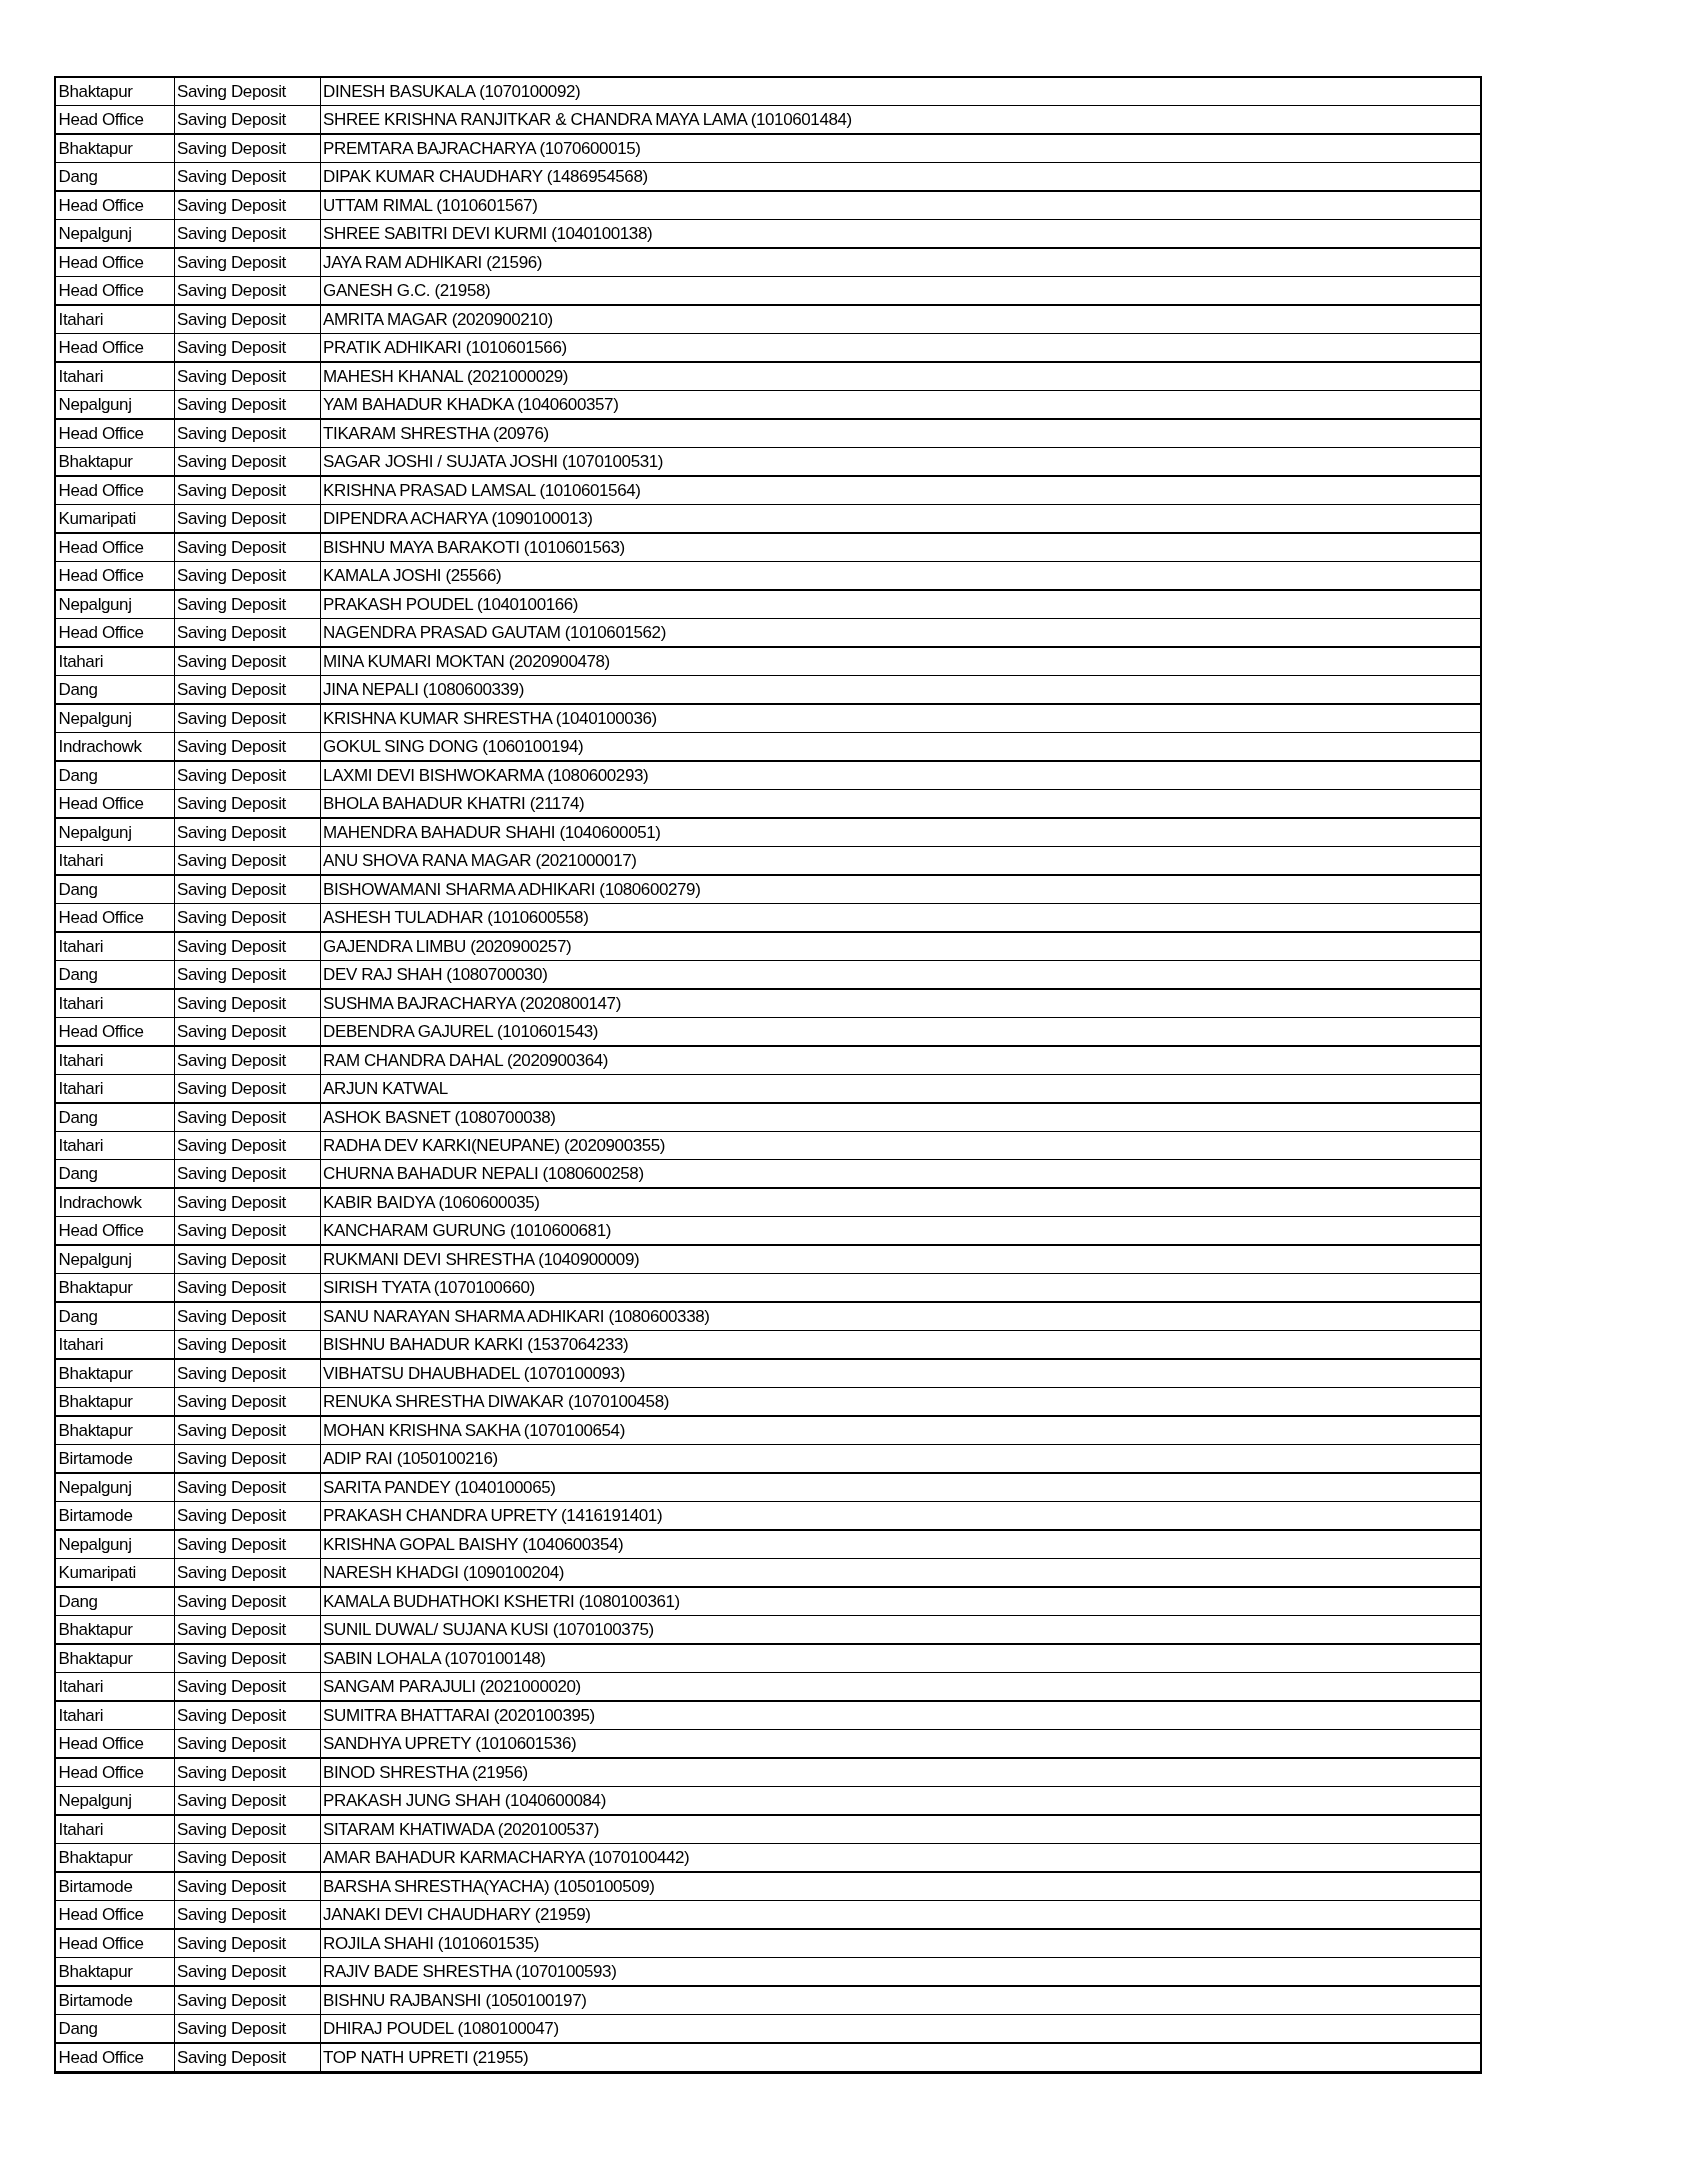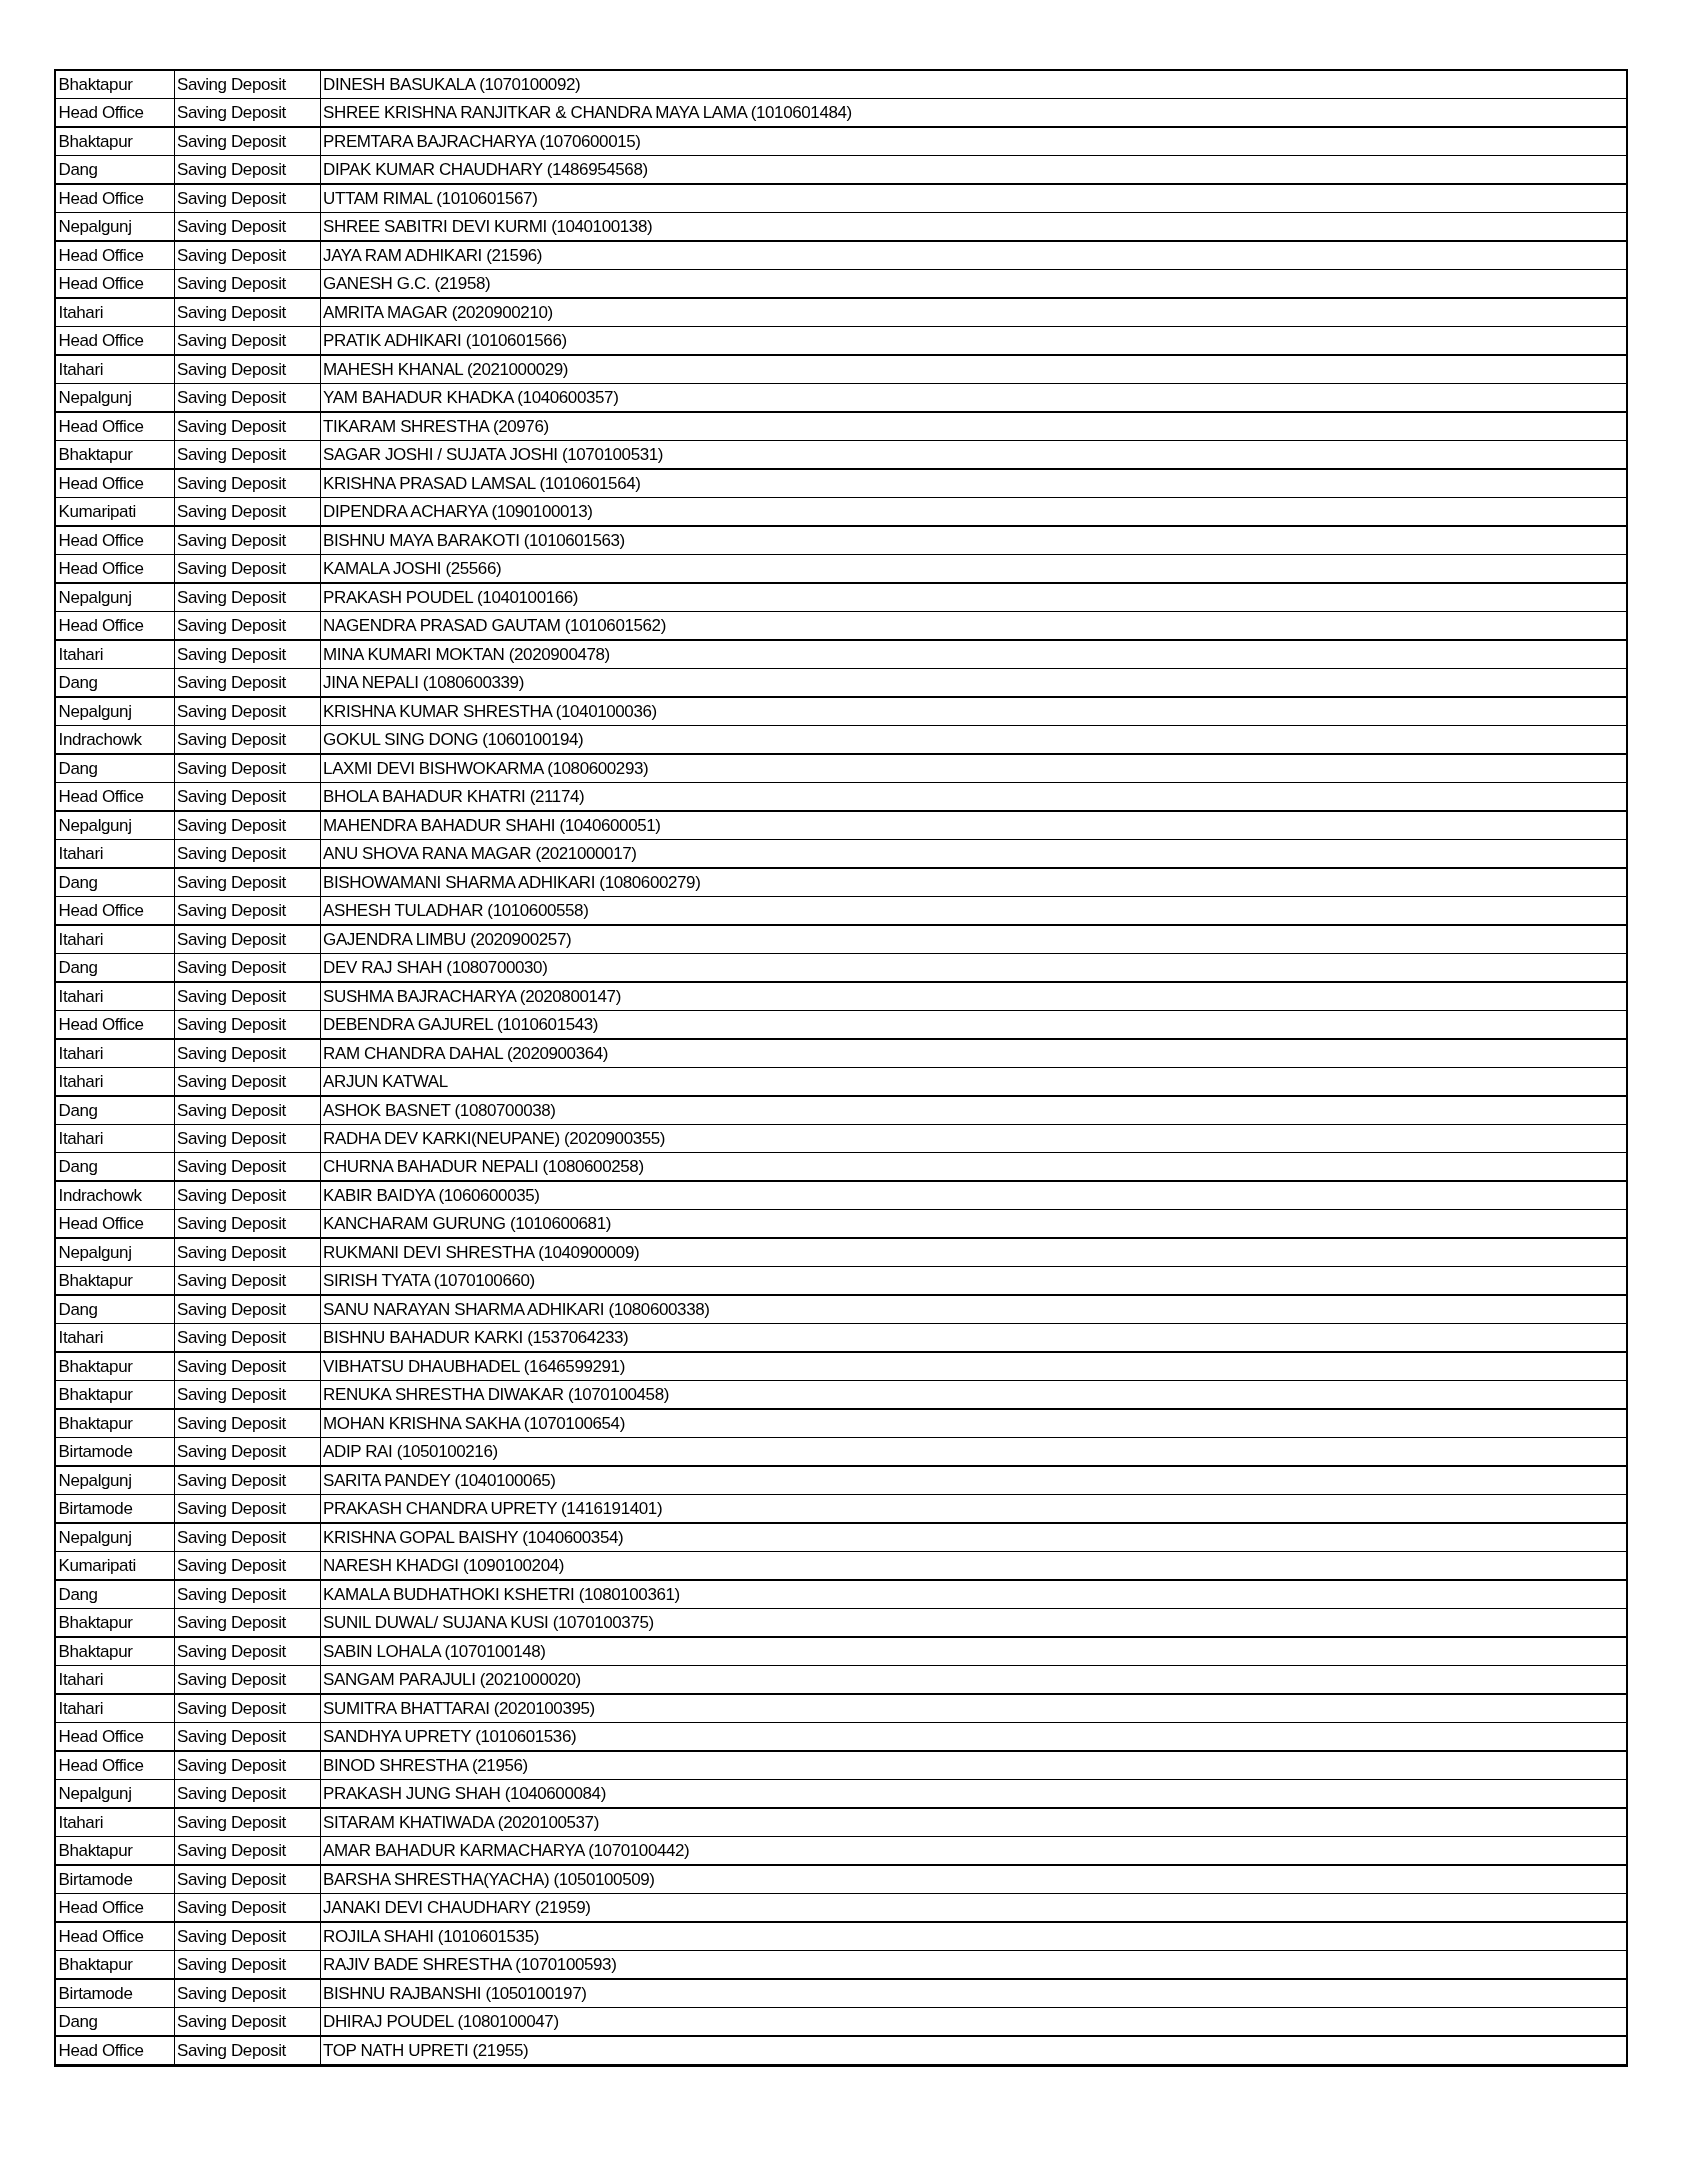--- a/index.html
+++ b/index.html
@@ -1,18 +1,18 @@
 <!DOCTYPE html>
 <html style="font-size:10.6px"><head>
 <meta charset="utf-8">
 <style>
   html, body { margin: 0; padding: 0; background: #ffffff; }
   body { width: 1687px; height: 2183px; position: relative; overflow: hidden; }
   .sheet {
-    position: absolute; left: 54px; top: 69px; width: 1574px;
+    position: absolute; left: 54px; top: 76px; width: 1428px;
     border: 2.6px solid #000; box-sizing: border-box;
   }
   table { border-collapse: collapse; width: 100%; table-layout: fixed; }
   col.c1 { width: 118px; }
   col.c2 { width: 146px; }
   col.c3 { width: auto; }
   td {
     height: 27px; padding: 0 0 0 2.6px; border: 0.7px solid #000;
     border-top: 2px solid #000;
     font-family: "Liberation Sans", sans-serif; font-size: 17px; color: #000;
@@ -257,21 +257,21 @@
           <td class="holder">SANU NARAYAN SHARMA ADHIKARI (1080600338)</td>
         </tr>
         <tr class="alt">
           <td class="branch">Itahari</td>
           <td class="type">Saving Deposit</td>
           <td class="holder">BISHNU  BAHADUR KARKI (1537064233)</td>
         </tr>
         <tr>
           <td class="branch">Bhaktapur</td>
           <td class="type">Saving Deposit</td>
-          <td class="holder">VIBHATSU DHAUBHADEL (1646599291)</td>
+          <td class="holder">VIBHATSU DHAUBHADEL (1070100093)</td>
         </tr>
         <tr class="alt">
           <td class="branch">Bhaktapur</td>
           <td class="type">Saving Deposit</td>
           <td class="holder">RENUKA SHRESTHA DIWAKAR (1070100458)</td>
         </tr>
         <tr>
           <td class="branch">Bhaktapur</td>
           <td class="type">Saving Deposit</td>
           <td class="holder">MOHAN KRISHNA SAKHA (1070100654)</td>

